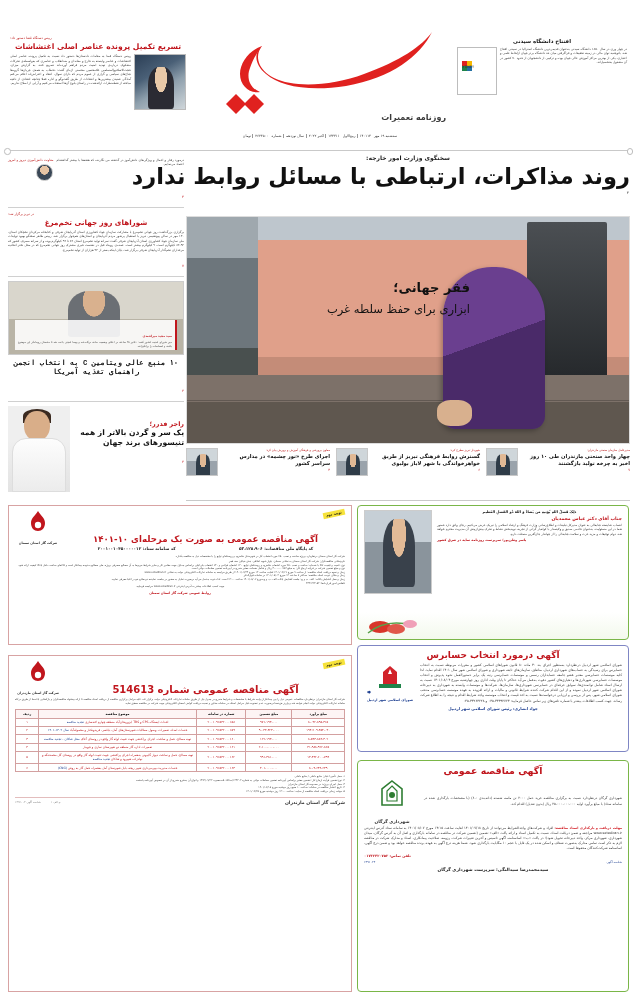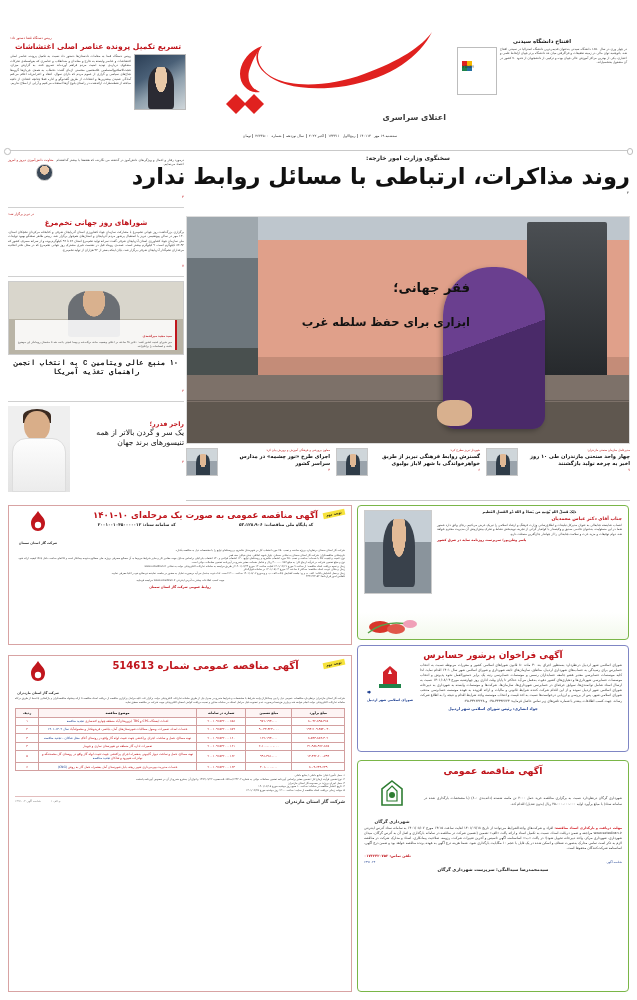--- a/index.html
+++ b/index.html
@@ -117,21 +117,21 @@
     box-shadow: -2px 2px 5px rgba(0,0,0,.28);
   }
   .hero .figure::after{
     content:""; position:absolute; left:-6%; bottom:2%; width:34%; height:16%;
     background:#d8b08e; border-radius:40%;
   }
   .hero .caption {
     position:absolute; right:36%; top:28%; text-align:right; width:42%;
   }
   .hero .caption .l1{ font-size:13px; font-weight:bold; color:#111; line-height:1.25; }
-  .hero .caption .l2{ font-size:11.5px; font-weight:bold; color:#111; line-height:1.3; margin-top:18px;}
+  .hero .caption .l2{ font-size:11.5px; font-weight:normal; color:#111; line-height:1.3; margin-top:5px;}
 
   
   .sidebar { position:absolute; left:8px; top:154px; width:176px; }
   .sb-item { border-bottom:0.6px solid #d0d0d0; padding:4px 0 5px; }
   .sb-item:last-child { border-bottom:none; }
   .sb-kicker { font-size:3.2px; color:#b11; text-align:left; margin-bottom:2px; }
   .sb-title { font-size:7.2px; font-weight:bold; color:#c0161d; text-align:center; line-height:1.25; }
   .sb-title.dark { color:#111;font-family:Liberation Mono, monospace; }
   .sb-pg { display:inline-block; font-size:3.6px; color:#c0161d; margin-top:2px; }
 
@@ -171,21 +171,21 @@
     position:absolute; left:15px; top:3px; width:28px; height:14px; border-radius:50% 50% 0 0;
     background:#3b2a20;
   }
   .fed-img .body{
     position:absolute; left:4px; top:32px; width:54px; height:54px; border-radius:14px 14px 0 0;
     background:linear-gradient(180deg,#fdfdfd,#ececec);
     border:0.5px solid #ddd;
   }
   .fed-txt{ position:absolute; right:0; top:14px; width:112px; text-align:right; }
   .fed-txt .k{ font-size:6.4px; font-weight:bold; color:#c0161d; }
-  .fed-txt .t{ font-size:7.6px; font-weight:normal; color:#111; line-height:1.3; }
+  .fed-txt .t{ font-size:7.6px; font-weight:bold; color:#111; line-height:1.3; }
 
   
   .strip { position:absolute; left:186px; top:448px; width:444px; display:flex; gap:6px; }
   .strip-cell { flex:1; display:flex; gap:3px; align-items:flex-start; }
   .strip-cell .ph {
     width:32px; height:28px; flex:none; border:0.5px solid #c8c8c8; position:relative; overflow:hidden;
     background:linear-gradient(180deg,#cfd6da 0 45%,#9aa3ab 45% 100%);
   }
   .strip-cell .ph::after{
     content:""; position:absolute; left:9px; top:5px; width:14px; height:22px;
@@ -199,21 +199,21 @@
   .strip-cell .pg { font-size:3.4px; color:#c0161d; margin-top:1px; }
 
   .strip-rule{ position:absolute; left:186px; top:500px; width:444px; height:0.8px; background:#c9c9c9; }
 
   
   .ad { position:absolute; background:#fff; }
 
   .ad-semnan { left:8px; top:505px; width:344px; height:140px; border:1px solid #d8a3a3; padding:4px 6px; }
   .ad-head { display:flex; align-items:flex-start; gap:5px; }
   .ad-head .logo { width:46px; flex:none; text-align:center; }
-  .ad-head .titles { flex:1; text-align:center; }
+  .ad-head .titles { flex:1; text-align:center;margin-top:24px; }
   .ad-title { font-size:8.6px; font-weight:bold; color:#c0161d; line-height:1.2; }
   .ad-sub { font-size:4.2px; font-weight:bold; color:#222; margin-top:2px; display:flex; justify-content:space-around; }
   .ad-badge {
     position:absolute; right:6px; top:5px; background:#f6e23a; color:#111;
     font-size:3.4px; font-weight:bold; padding:1px 3px; transform:rotate(-12deg);
   }
   .ad-body { margin-top:4px; }
   .ad-foot { font-size:3.2px; color:#c0161d; font-weight:bold; text-align:center; margin-top:2px;}
 
   .ad-mazand { left:8px; top:655px; width:344px; height:337px; border:1px solid #d8a3a3; padding:4px 6px; }
@@ -281,21 +281,21 @@
 
     <div class="mh-center">
       <div class="logo-wrap">
         <svg class="logo-svg" width="250" height="92" viewBox="0 0 250 92">
           <path d="M236 6 C224 30 196 52 150 60 C112 66 84 60 70 48 C58 38 58 26 66 20 C58 30 62 44 78 52 C98 62 136 60 168 48 C204 35 226 20 236 6 Z" fill="#e0211f"></path>
           <path d="M66 20 C54 24 44 36 44 48 C44 60 54 68 64 66 C54 62 50 52 54 42 C57 33 62 25 66 20 Z" fill="#e0211f"></path>
           <path d="M40 68 L50 78 L40 88 L30 78 Z" fill="#e0211f"></path>
           <path d="M58 68 L68 78 L58 88 L48 78 Z" fill="#e0211f"></path>
         </svg>
       </div>
-      <div class="mh-sub fa">اعتلای سراسری</div>
+      <div class="mh-sub fa">روزنامه تعمیرات</div>
       <div class="mh-dateline fa">
         <span>سه‌شنبه ۱۹ مهر ۱۴۰۱</span><span>۱۴ ربیع‌الاول ۱۴۴۴</span><span>۱۱ اکتبر ۲۰۲۲</span><span>سال نوزدهم</span><span>شماره ۲۶۲۳</span><span>۵۰۰ تومان</span>
       </div>
     </div>
 
     <div class="mh-right fa">
       <div class="ttl">افتتاح دانشگاه سیدنی</div>
       <div class="body2">
         <div class="p tiny">در چهار وری در سال ۱۸۵۰ دانشگاه سیدنی به‌عنوان قدیمی‌ترین دانشگاه استرالیا در سیدنی افتتاح شد. باتوجه‌به توان مالی در زمینه تحقیقات و فراگرفتن میان حد دانشگاه برتر جهان ازلحاظ علمی و اعتباری، یکی از بهترین مراکز آموزش عالی جهان بوده و ترکیبی از دانشجویان از حدود ۷۰ کشور در آن مشغول به‌تحصیل‌اند.</div>
         <div class="logo-box">
@@ -557,21 +557,21 @@
     </div>
     <svg width="60" height="26" viewBox="0 0 60 26" style="position:absolute;left:8px;bottom:2px">
       <ellipse cx="14" cy="16" rx="11" ry="6" fill="#d8352a"></ellipse>
       <ellipse cx="30" cy="18" rx="9" ry="5" fill="#e0574a"></ellipse>
       <path d="M2 22 C14 12 30 10 46 14" stroke="#5aa04a" stroke-width="1.4" fill="none"></path>
       <ellipse cx="44" cy="13" rx="7" ry="4" fill="#f0a0b8"></ellipse>
     </svg>
   </div>
 
   <div class="ad ad-ardebil fa">
-    <div class="ar-title">آگهی فراخوان پرشور حسابرس</div>
+    <div class="ar-title">آگهی درمورد انتخاب حسابرس</div>
     <div class="ar-head" style="margin-top:2px">
       <div class="tiny2" style="flex:1">شورای اسلامی شهر اردبیل درنظردارد به‌منظور اجرای بند ۳۰ ماده ۸۰ قانون شوراهای اسلامی کشور و مقررات مربوطه نسبت به انتخاب حسابرس برای رسیدگی به حساب‌های شهرداری اردبیل، مناطق، سازمان‌های تابعه شهرداری و شورای اسلامی شهر سال ۱۴۰۱ اقدام نماید. لذا کلیه موسسات حسابرسی معتبر عضو جامعه حسابداران رسمی و موسسات حسابرسی رتبه یک برابر دستورالعمل نحوه پذیرش و انتخاب موسسات حسابرسی شهرداری‌ها و دهیاری‌های کشور دعوت به‌عمل می‌آید حداکثر تا پایان وقت اداری روز چهارشنبه مورخ ۱۴۰۱/۰۸/۰۴ نسبت به ارسال اسناد شامل توانمندی‌ها، سوابق حرفه‌ای در حسابرسی شهرداری‌ها، سازمان‌ها، شرکت‌ها و موسسات وابسته به شهرداری به دبیرخانه شورای اسلامی شهر اردبیل نموده و از این اقدام شرکت کننده شرایط قانونی و مالیات و ارائه افزوده به عهده موسسه حسابرسی منتخب شورای اسلامی شهر. پس از بررسی و ارزیابی درخواست‌ها نسبت به اخذ قیمت و انتخاب موسسه واجد شرایط اقدام و نتیجه را به اطلاع شرکت رساند. جهت کسب اطلاعات بیشتر با شماره تلفن‌های زیر تماس حاصل فرمایید: ۳۳۳۹۲۷۲۳-۰۴۵ و ۳۳۲۶۴۲۲۸-۰۴۵</div>
       <div class="ar-emblem">
         <svg width="46" height="30" viewBox="0 0 46 30">
           <path d="M23 2 L30 8 L30 20 L16 20 L16 8 Z" fill="#d2232a"></path>
           <rect x="12" y="20" width="22" height="4" fill="#1e8449"></rect>
           <path d="M23 5 L25 10 L21 10 Z" fill="#fff"></path>
           <text x="4" y="29" font-size="3.6" fill="#1b3d8f" font-family="DejaVu Sans">●●●</text>
         </svg>
         <div style="font-size:3.4px;color:#1b3d8f;font-weight:bold">شورای اسلامی شهر اردبیل</div>

